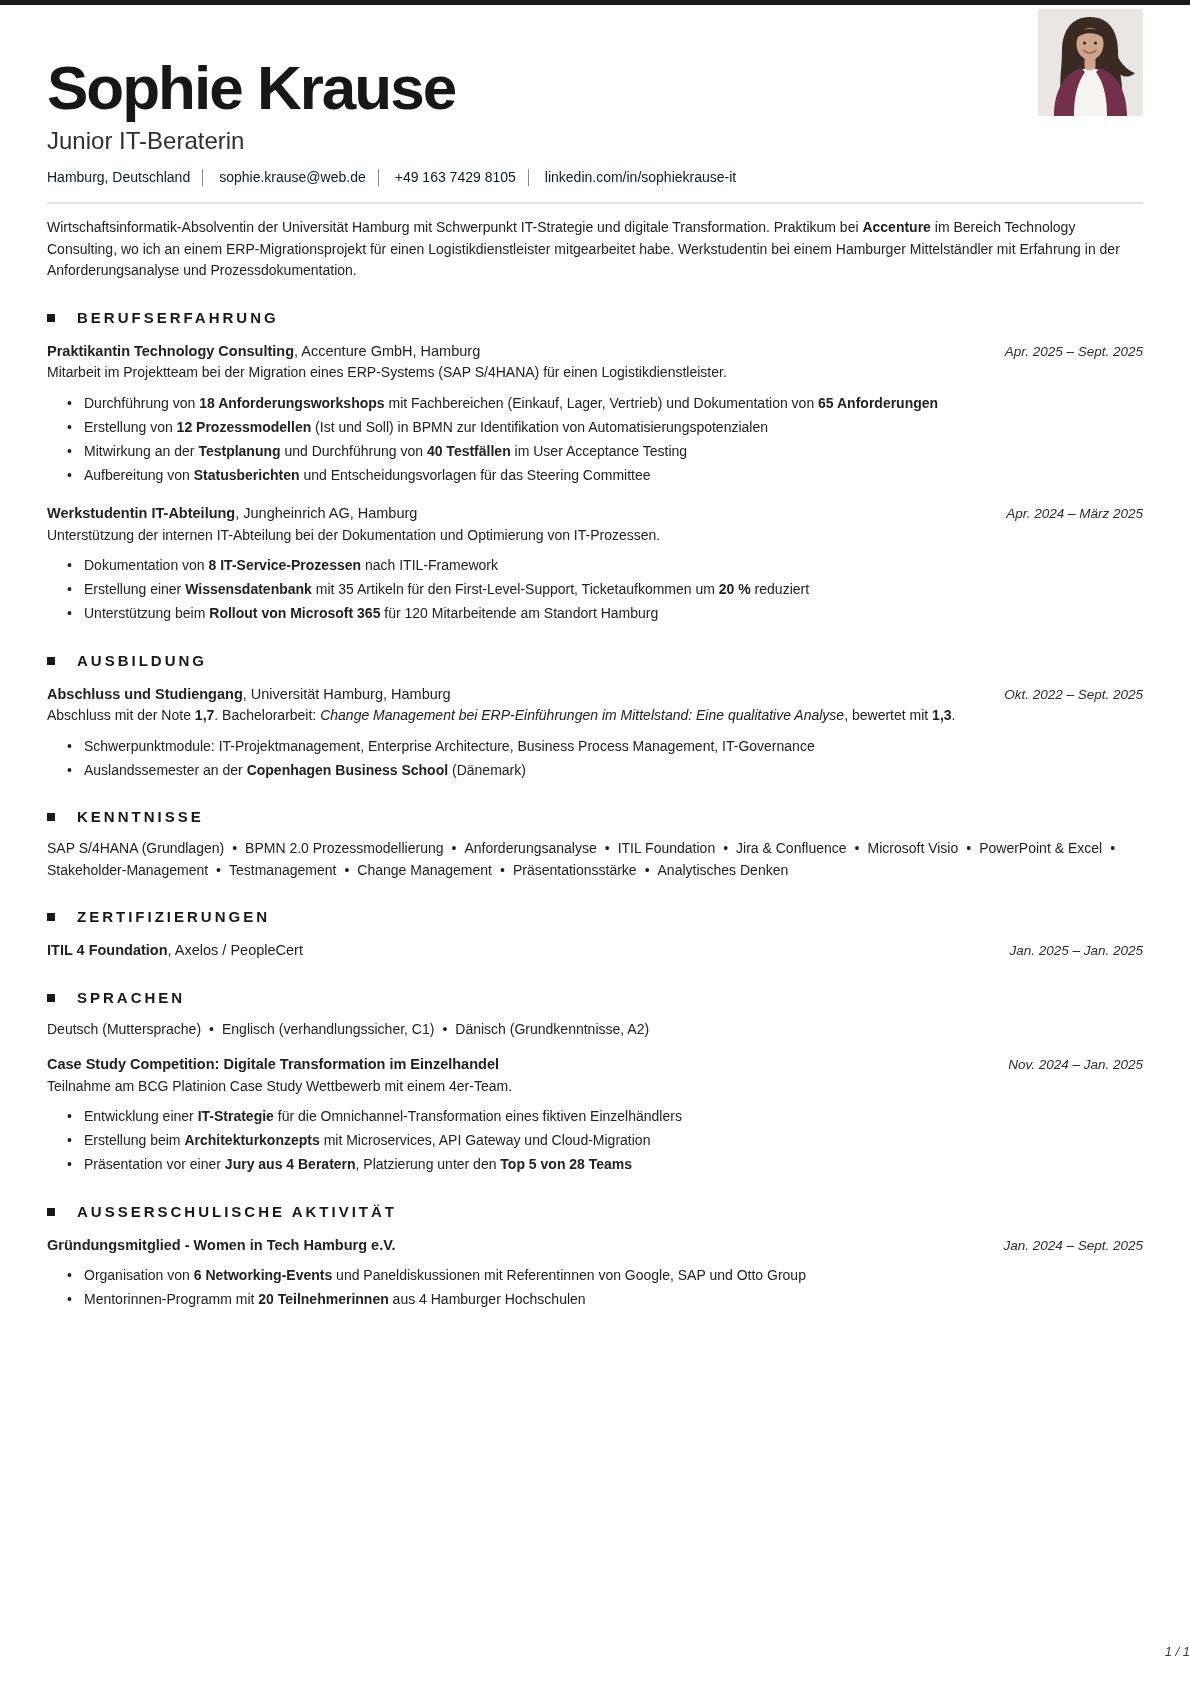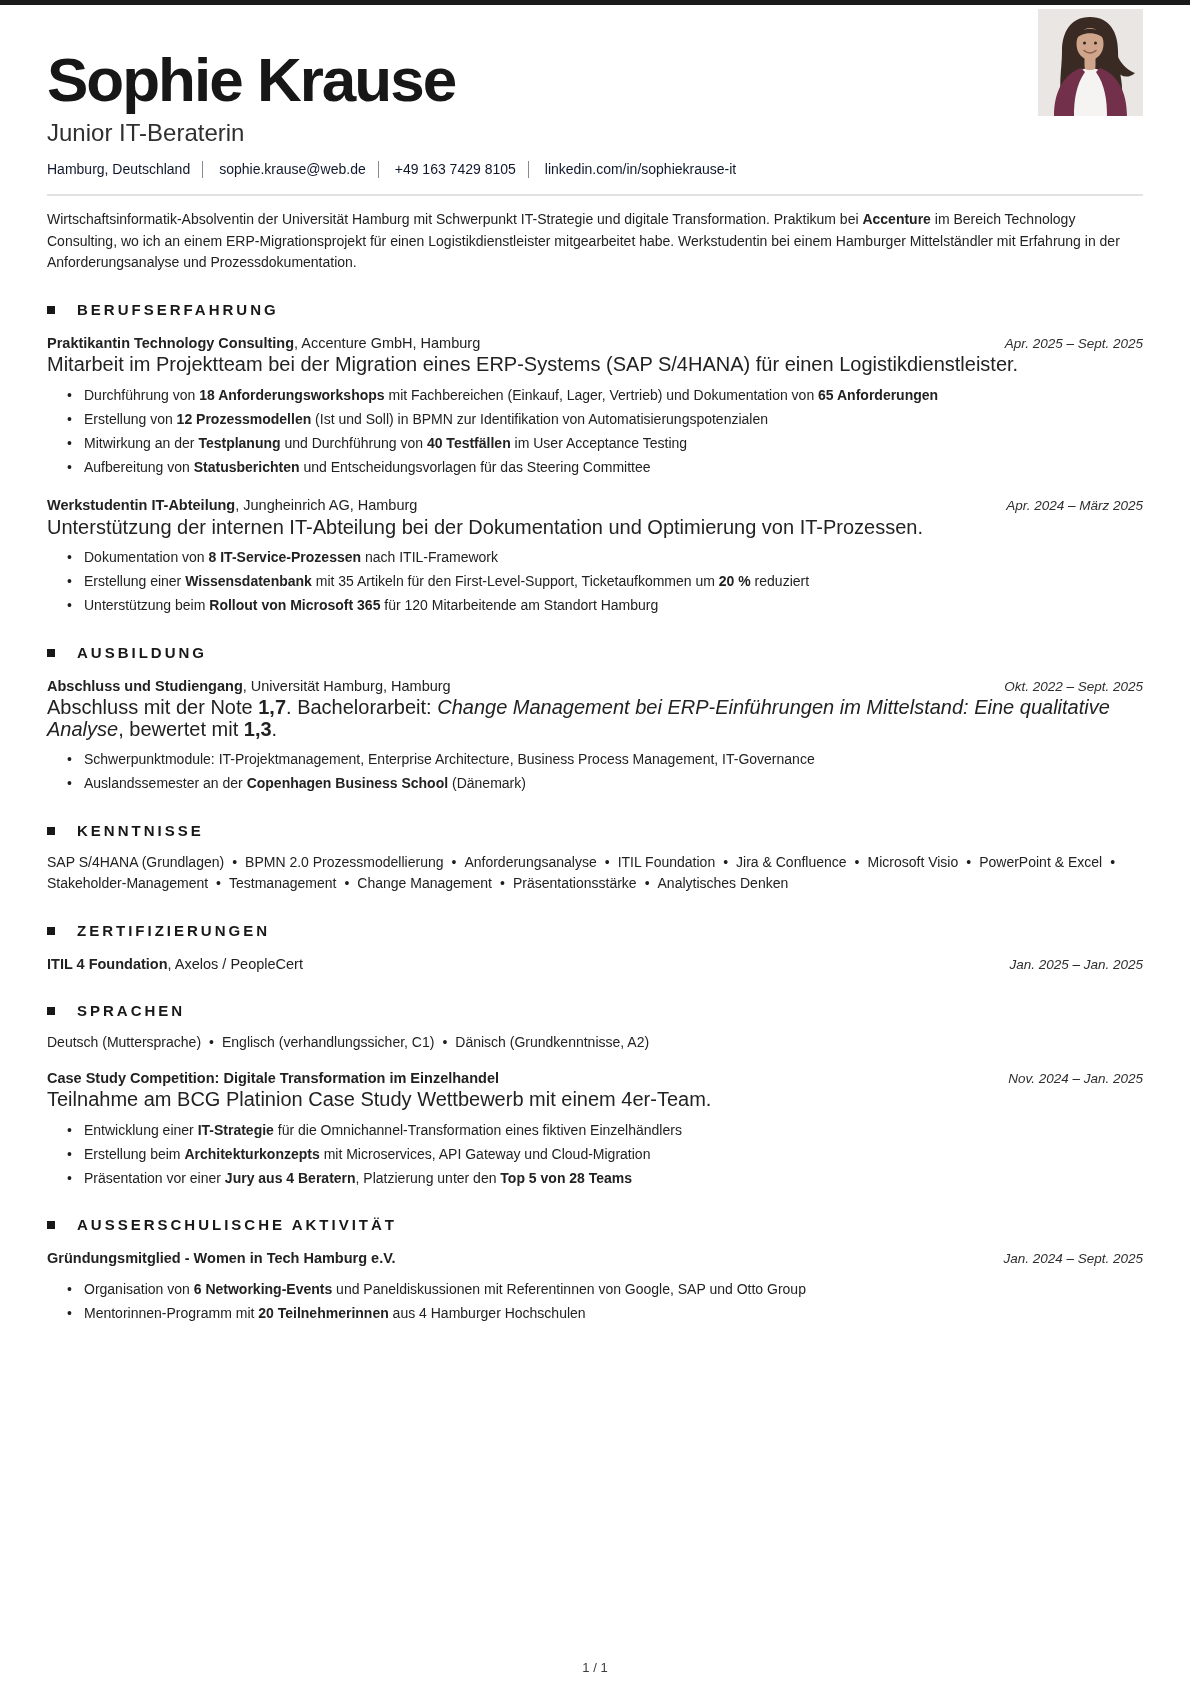--- a/index.html
+++ b/index.html
@@ -13,50 +13,51 @@
     font-family:"Liberation Sans","DejaVu Sans",sans-serif;
     color:var(--text);
   }
   .top-bar{height:5px;width:100%;background:var(--bar);}
   .page{position:relative;padding:0 47px;}
   
   .header{position:relative;padding-top:44px;}
   .name{
     font-size:62px;font-weight:800;letter-spacing:-2px;line-height:62px;
     color:#171717;
+    margin-top:8px;
   }
   .role{font-size:24px;color:#2f2f2f;margin-top:10px;line-height:24px;}
   .contact-row{margin-top:15px;display:flex;align-items:center;font-size:14px;color:#0f172a;line-height:18px;}
   .contact-sep{display:inline-block;width:1px;height:17px;background:var(--sep);margin:0 16px 0 12px;}
   .photo{position:absolute;top:4px;right:0;width:105px;height:107px;display:block;}
   .divider{border:none;border-top:2px solid var(--divider);margin-top:16px;}
   
   .summary{margin-top:13px;font-size:14px;line-height:21.5px;color:var(--text);}
   
   .section-title{
     margin-top:27px;display:flex;align-items:center;gap:22px;
     font-size:15px;font-weight:800;letter-spacing:3px;color:#181818;line-height:18px;
   }
   .sq{width:8px;height:8px;background:#181818;flex:0 0 auto;}
   .entry{margin-top:14px;}
   .entry + .entry{margin-top:17px;}
   .entry-head{display:flex;justify-content:space-between;align-items:baseline;}
   .entry-heading{font-size:14.5px;line-height:21.5px;color:var(--text);}
   .entry-date{font-size:13.5px;font-style:italic;color:var(--date-ink);white-space:nowrap;margin-left:24px;}
-  .entry-sub{font-size:20px;line-height:21.5px;color:var(--text);}
+  .entry-sub{font-size:14px;line-height:21.5px;color:var(--text);}
   ul.bullets{list-style:none;margin:9px 0 6px 0;padding:0 0 0 37px;}
   .bullets li{position:relative;font-size:14px;line-height:21.5px;margin-bottom:2.5px;}
   .bullets li::before{content:"\2022";position:absolute;left:-17px;top:0;color:#1f1f1f;}
   .inline-list{margin-top:12px;font-size:14px;line-height:21.5px;color:var(--text);}
   .sep-dot{display:inline-block;margin:0 8px;color:#1f1f1f;}
   .rb{font-weight:700;}
   .ri{font-style:italic;}
   .footer{
-    position:absolute;bottom:8px;left:0;width:100%;
-    text-align:center;font-size:13px;color:var(--footer-ink);
+    position:absolute;bottom:24px;left:0;width:100%;
+    text-align:right;font-size:13px;color:var(--footer-ink);font-style:italic;
   }
 </style>
 </head>
 <body>
 
 <div class="top-bar"></div>
 
 <div class="page">
 
   <header class="header">

